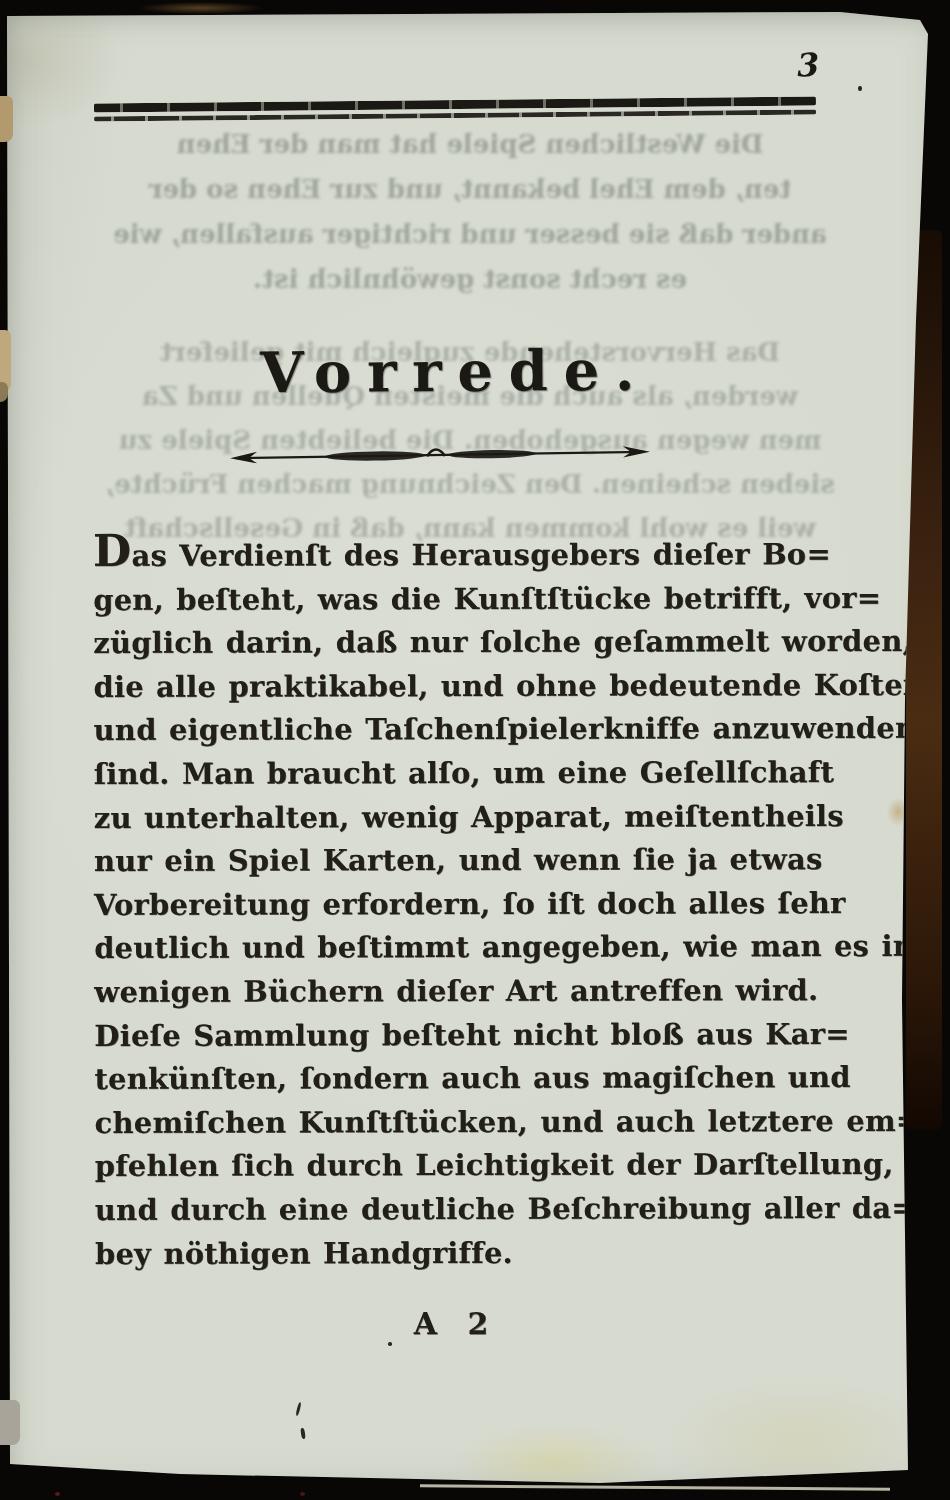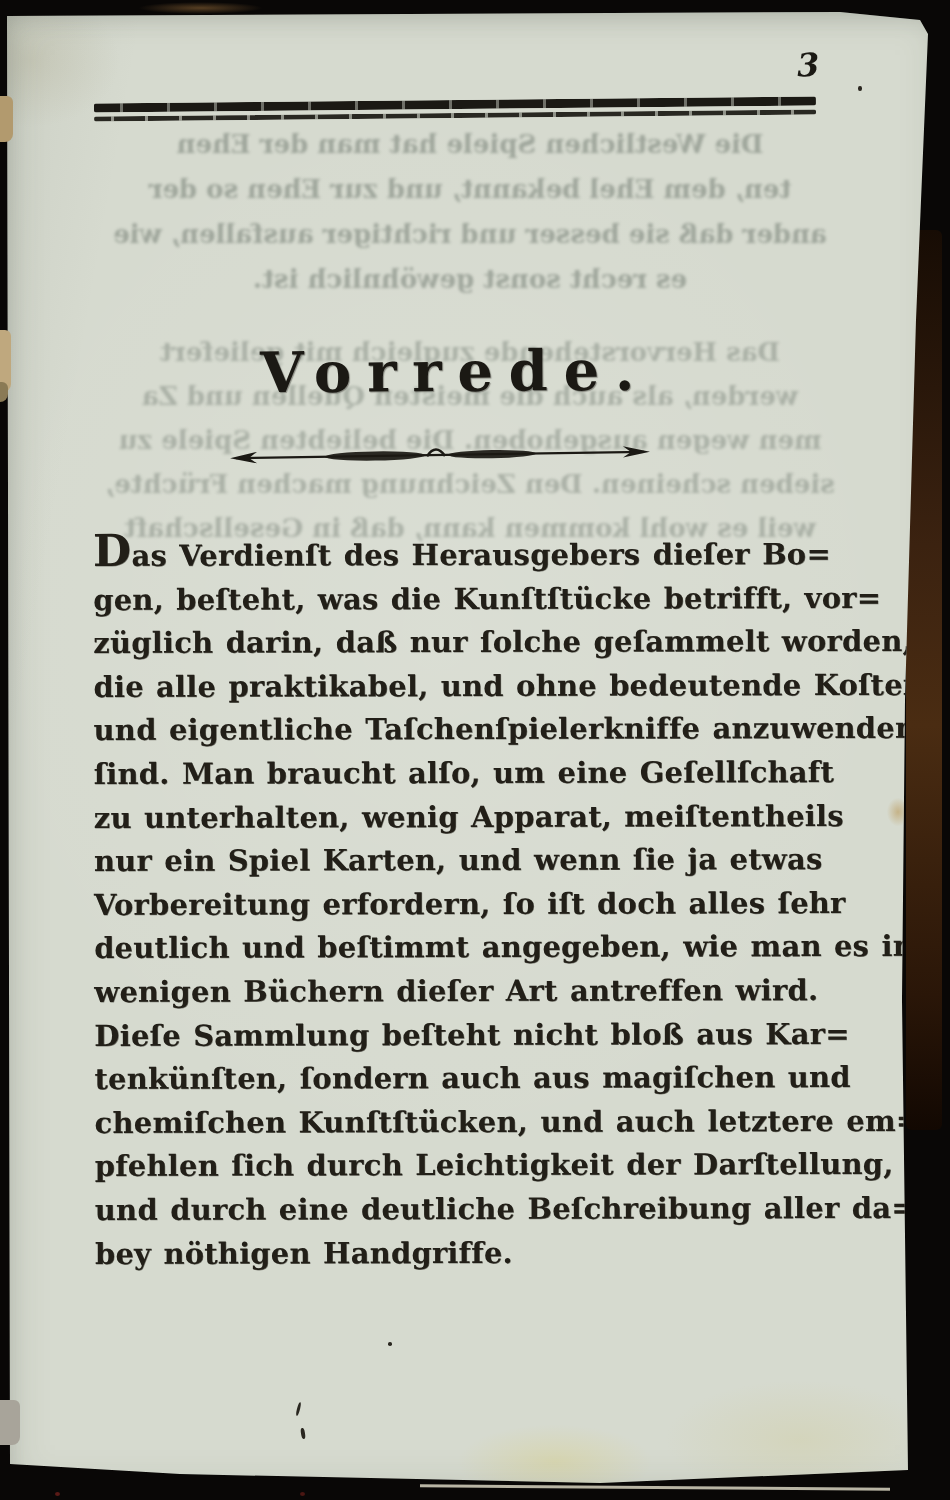--- a/index.html
+++ b/index.html
@@ -126,20 +126,21 @@
       <div class="tline">deutlich und beſtimmt angegeben, wie man es in</div>
       <div class="tline">wenigen Büchern dieſer Art antreffen wird.</div>
       <div class="tline">Dieſe Sammlung beſteht nicht bloß aus Kar=</div>
       <div class="tline">tenkünſten, ſondern auch aus magiſchen und</div>
       <div class="tline">chemiſchen Kunſtſtücken, und auch letztere em=</div>
       <div class="tline">pfehlen ſich durch Leichtigkeit der Darſtellung,</div>
       <div class="tline">und durch eine deutliche Beſchreibung aller da=</div>
       <div class="tline last">bey nöthigen Handgriffe.</div>
     </div>
 
+    <div class="signature">A 2</div>
 
     <div class="speck" style="left:858px;top:86px;width:4px;height:5px;"></div>
     <div class="speck" style="left:297px;top:1402px;width:3px;height:14px;transform:rotate(14deg);"></div>
     <div class="speck" style="left:301px;top:1428px;width:4px;height:11px;transform:rotate(-9deg);"></div>
     <div class="speck" style="left:388px;top:1342px;width:4px;height:4px;"></div>
   </div>
 
   <div class="chip" style="left:0;top:96px;width:13px;height:46px;background:#b29a6e;"></div>
   <div class="chip" style="left:0;top:330px;width:11px;height:62px;background:#bfa87e;"></div>
   <div class="chip" style="left:0;top:382px;width:8px;height:20px;background:#8a7a55;"></div>

